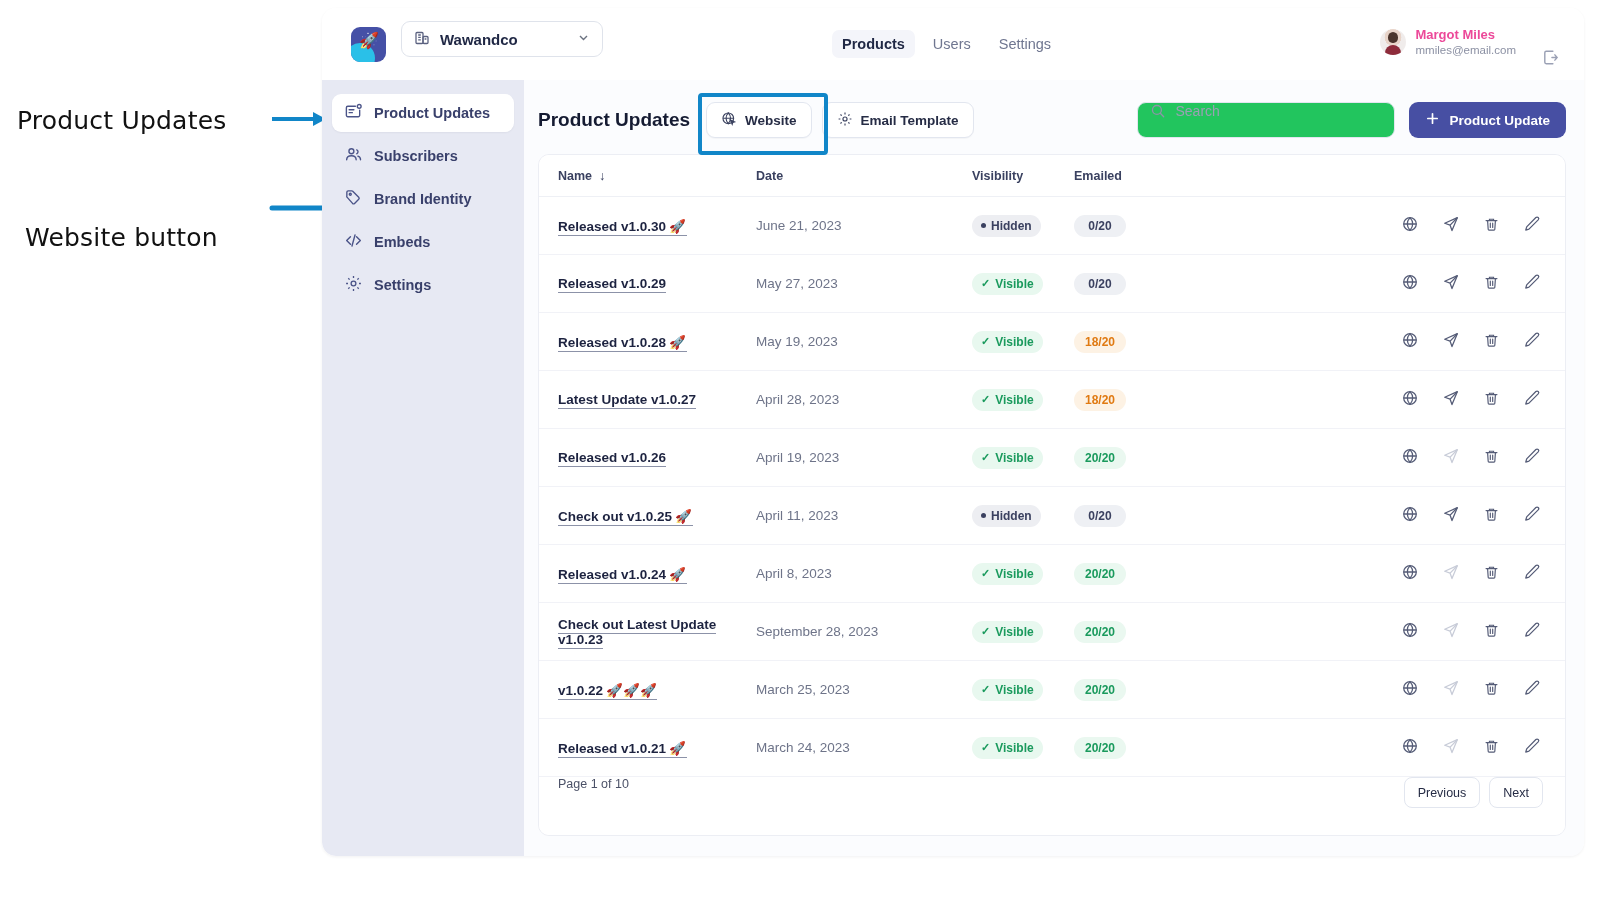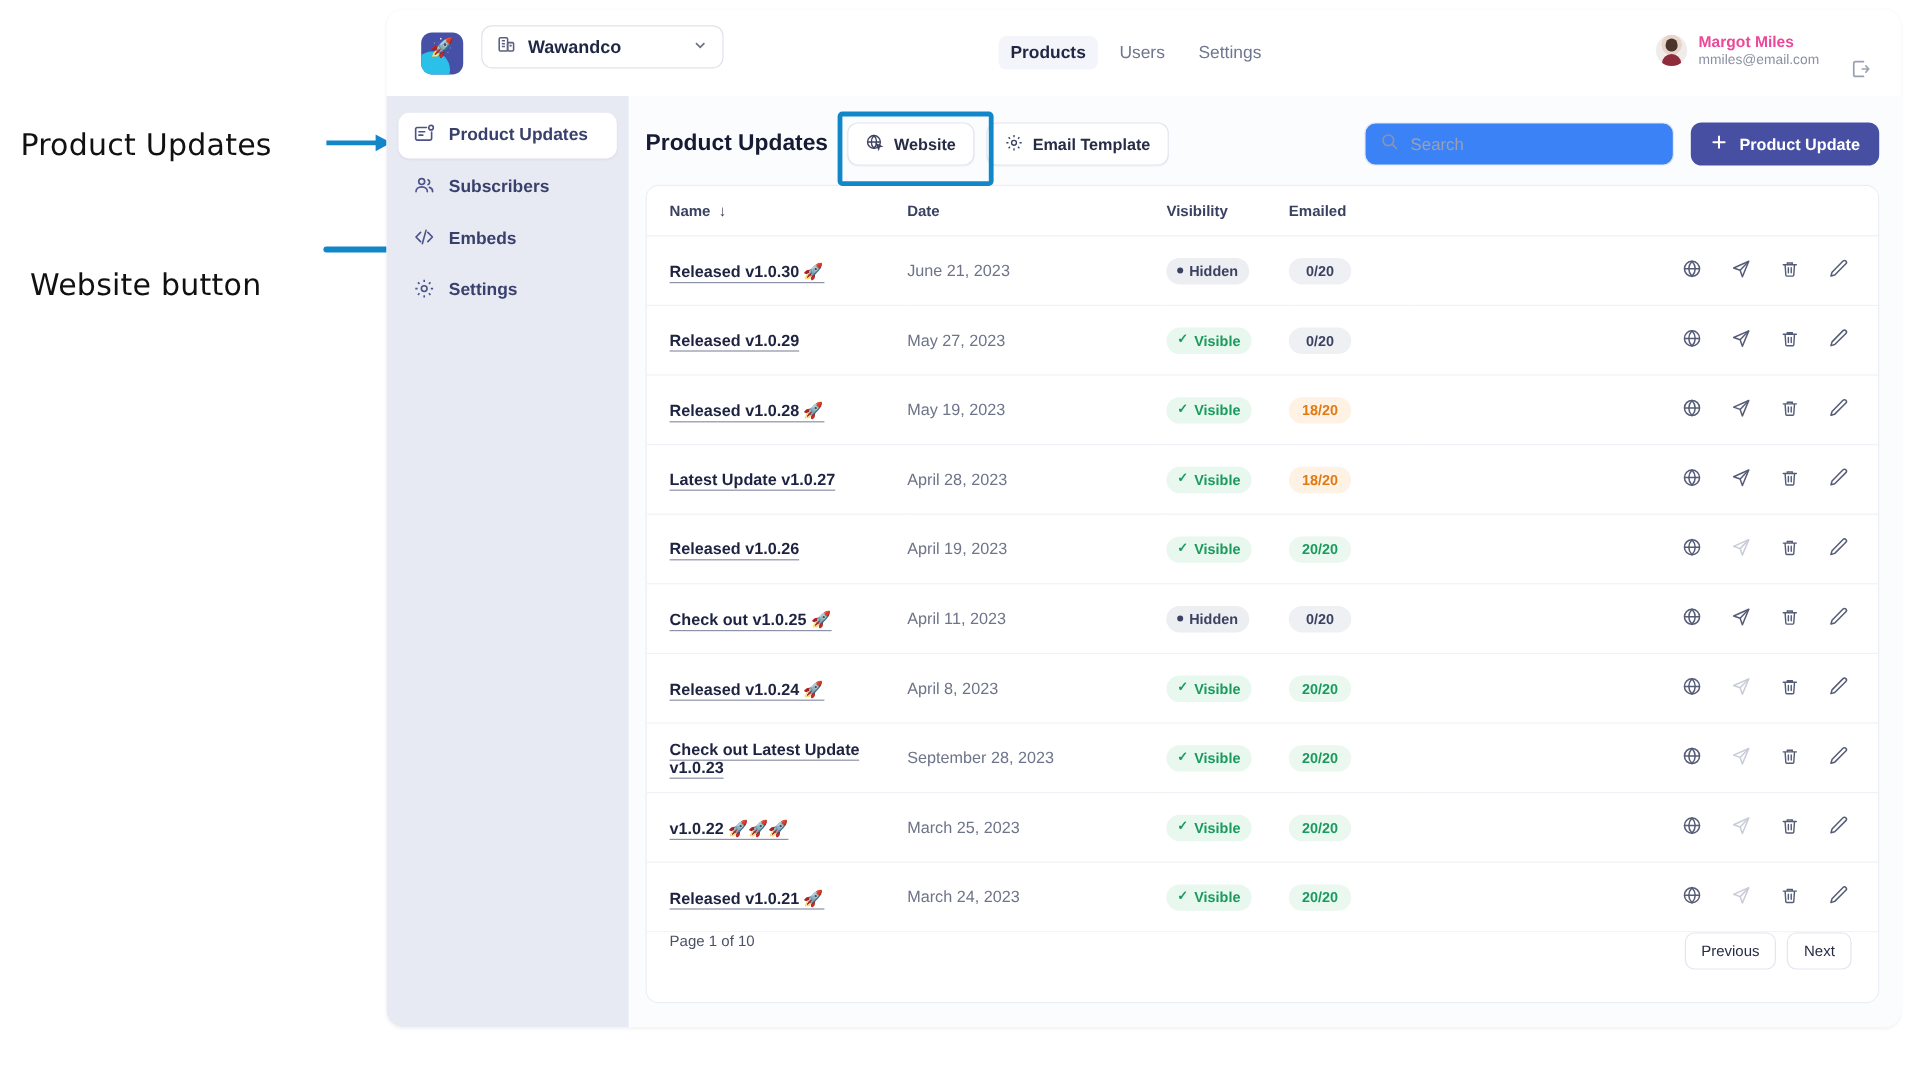--- a/index.html
+++ b/index.html
@@ -124,22 +124,22 @@
   .website-wrap { position: relative; }
   .website-wrap::after {
     content: ""; position: absolute; left: -8px; top: -9px;
     width: calc(100% + 16px); height: calc(100% + 18px);
     border: 4px solid #1186c8; border-radius: 4px; pointer-events: none;
   }
 
   .search {
     margin-left: auto;
     width: 258px; height: 36px;
-    border: 1px solid #e2e6ef; border-radius: 9px; background: #3b82f6;
-    display: flex; align-items: center; gap: 9px; padding: 0 12px;
+    border: 1px solid #e2e6ef; border-radius: 9px; background: #22c55e;
+    display: flex; align-items: flex-start; gap: 9px; padding: 0 12px;
   }
   .search input {
     border: 0; outline: 0; width: 100%;
     font-size: 14px; color: #333a52; font-family: inherit; background: transparent;
   }
   .search input::placeholder { color: #9aa0b4; }
 
   .primary-btn {
     margin-left: 14px;
     display: inline-flex; align-items: center; gap: 9px;
@@ -292,20 +292,29 @@
           <span>
             <svg width="19" height="19" viewBox="0 0 20 20" fill="none" stroke="#4b5488" stroke-width="1.45" stroke-linecap="round">
               <circle cx="7.8" cy="6.6" r="2.6"></circle>
               <path d="M2.8 15.6c0-2.6 2.2-4.3 5-4.3s5 1.7 5 4.3"></path>
               <path d="M13.4 5.1a2.3 2.3 0 0 1 0 4.2M14.6 11.7c1.8.5 2.8 1.9 2.8 3.9"></path>
             </svg>
           </span>
           <span>Subscribers</span>
         </div>
 
+        <div class="nav-item">
+          <span>
+            <svg width="19" height="19" viewBox="0 0 20 20" fill="none" stroke="#4b5488" stroke-width="1.45" stroke-linejoin="round">
+              <path d="M3 8.2V4.4c0-.8.6-1.4 1.4-1.4h3.8c.4 0 .8.2 1 .4l6.3 6.3c.6.6.6 1.5 0 2.1l-4.4 4.4c-.6.6-1.5.6-2.1 0L3.4 9.9A1.5 1.5 0 0 1 3 8.2Z"></path>
+              <circle cx="6.6" cy="6.6" r="1.05"></circle>
+            </svg>
+          </span>
+          <span>Brand Identity</span>
+        </div>
 
         <div class="nav-item">
           <span>
             <svg width="19" height="19" viewBox="0 0 20 20" fill="none" stroke="#4b5488" stroke-width="1.45" stroke-linecap="round" stroke-linejoin="round">
               <path d="M6.8 6 2.8 10l4 4M13.2 6l4 4-4 4M11.6 4.2 8.4 15.8"></path>
             </svg>
           </span>
           <span>Embeds</span>
         </div>
 

